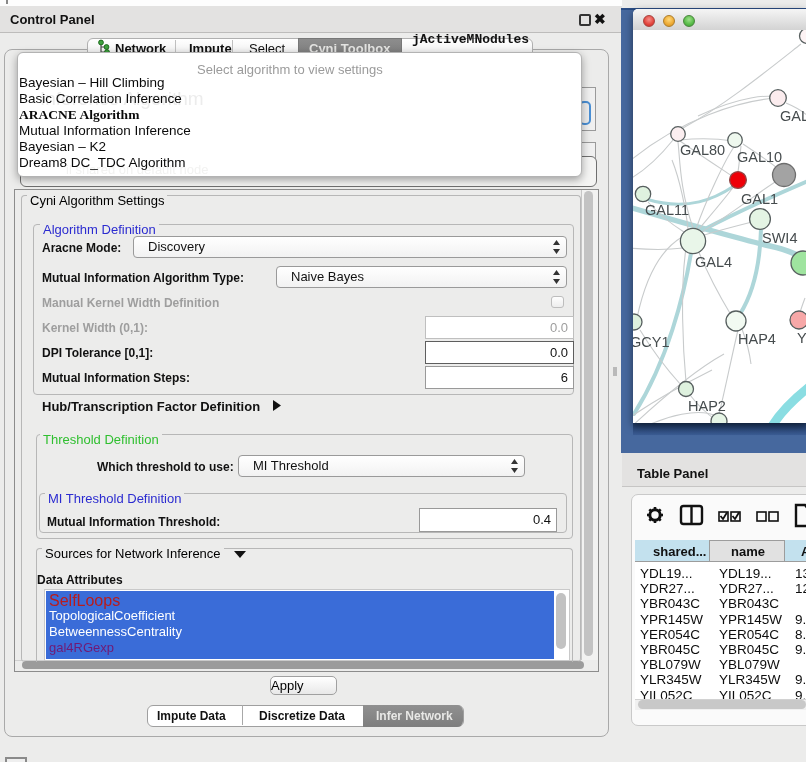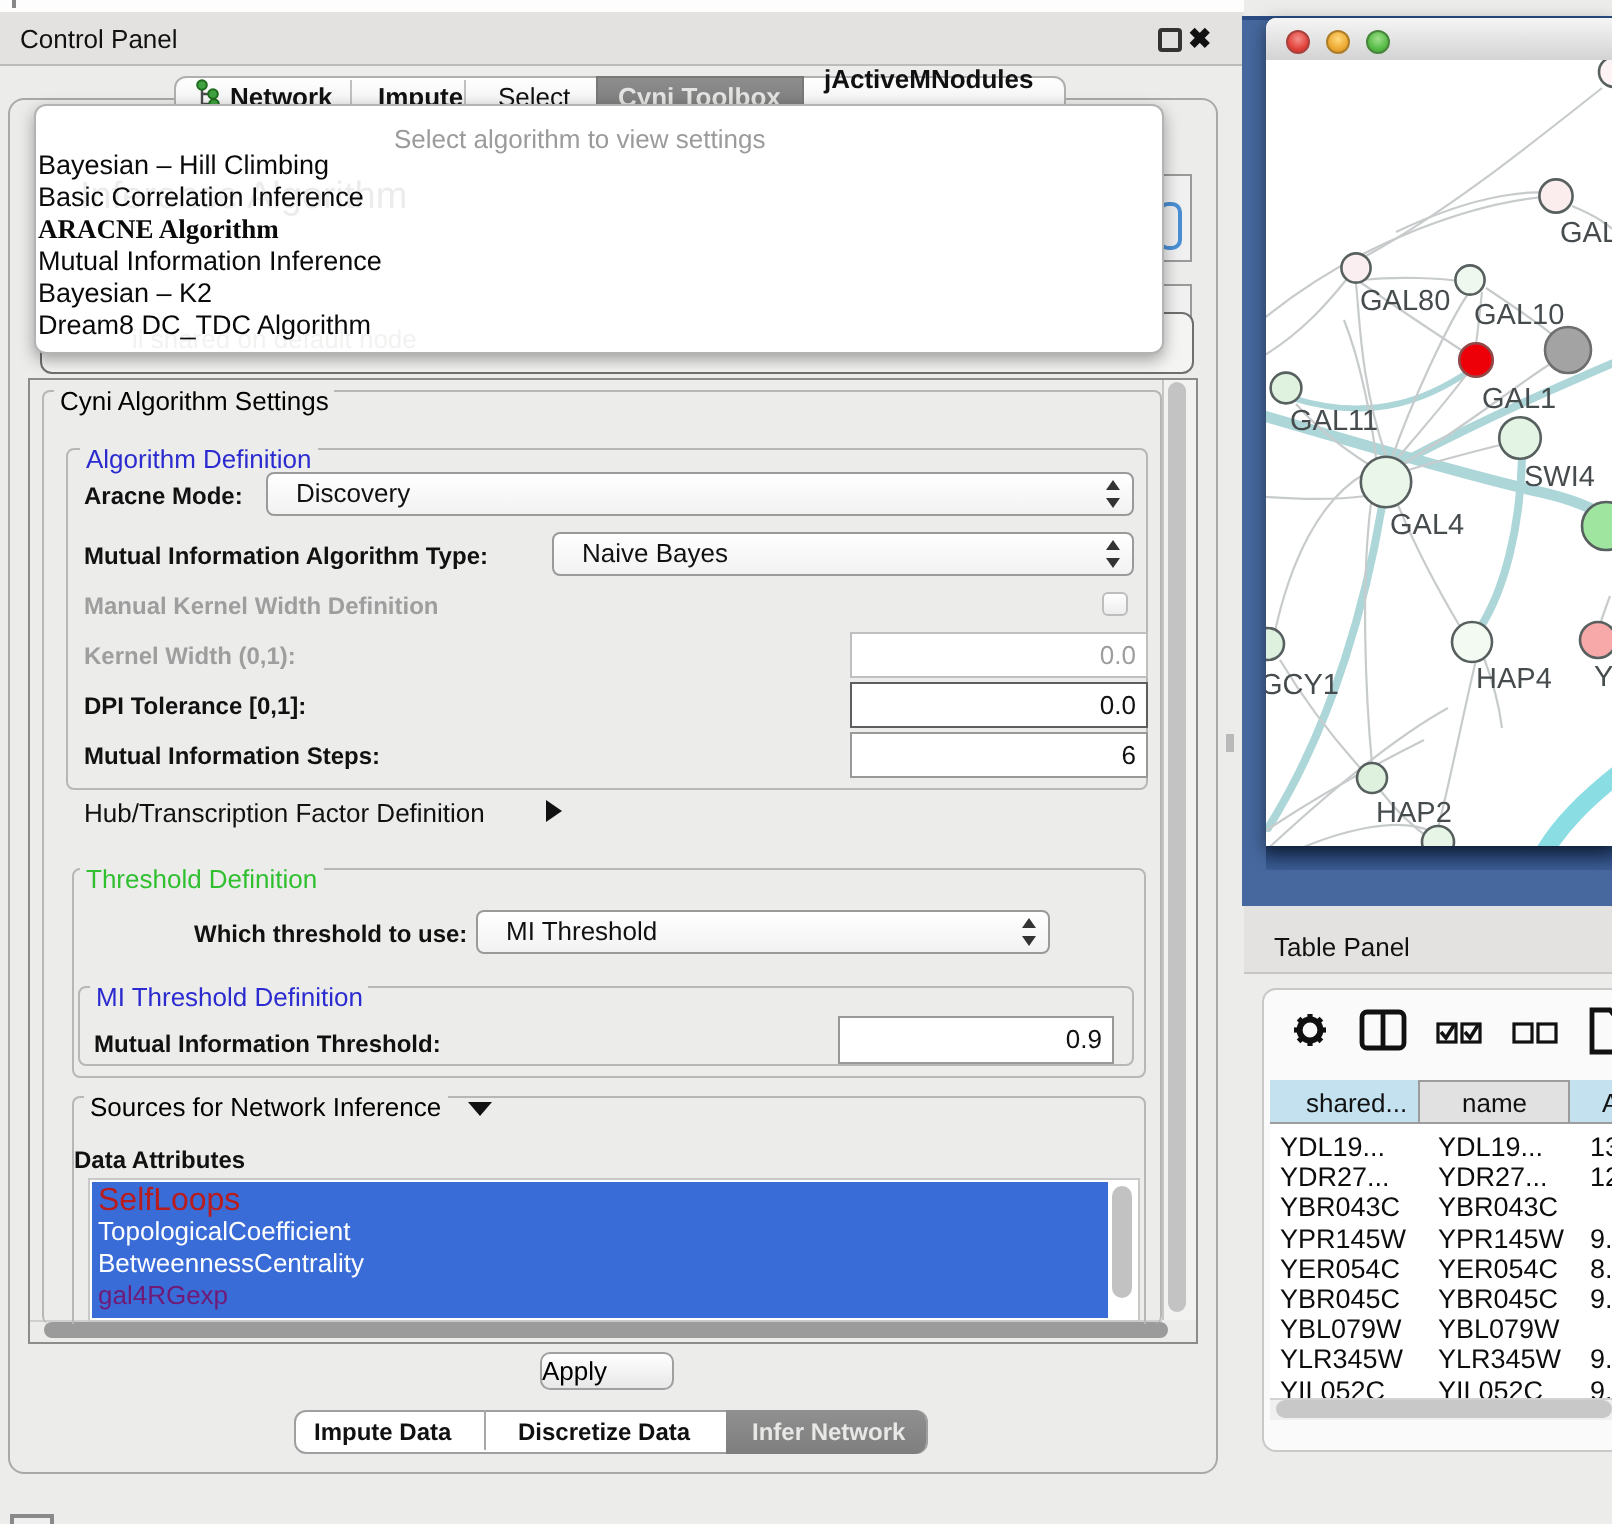--- a/index.html
+++ b/index.html
@@ -1,19 +1,19 @@
 <!DOCTYPE html>
 <html><head>
 <meta charset="utf-8">
 <style>
 html,body{margin:0;padding:0;}
 body{width:806px;height:762px;position:relative;overflow:hidden;background:#ececeb;
  font-family:"Liberation Sans",sans-serif;-webkit-font-smoothing:antialiased;}
 .abs{position:absolute;}
-.lbl{position:absolute;font-size:13px;color:#111;white-space:nowrap;}
+.lbl{position:absolute;font-size:13px;color:#111;white-space:nowrap;font-weight:bold;}
 .lbl.bold{font-size:12px;padding-top:1px;}
 .bold{font-weight:bold;}
 .gray{color:#9e9e9e;}
 .group{position:absolute;border:1px solid #b7b7b7;border-radius:4px;}
 .gtitle{position:absolute;top:-3px;font-size:13px;background:#ececeb;padding:0 3px;white-space:nowrap;}
 .field{position:absolute;background:#fff;border:1px solid #999;font-size:13px;text-align:right;padding:0 5px 0 0;line-height:21px;color:#111;}
 .combo{position:absolute;background:linear-gradient(#ffffff,#f2f2f2);border:1px solid #9a9a9a;border-radius:4px;font-size:13px;line-height:20px;color:#111;}
 .combo .ar{position:absolute;right:5px;top:2px;width:9px;height:16px;}
 </style>
 </head>
@@ -35,21 +35,21 @@
 <svg class="abs" style="left:96px;top:39px;" width="16" height="16" viewBox="0 0 16 16">
  <path d="M5 4 L5 13 L11 13 M5 8 L10 8" stroke="#4a4a4a" stroke-width="1.2" fill="none"></path>
  <circle cx="5" cy="3.5" r="2.4" fill="#3fa13f" stroke="#1d6b1d"></circle>
  <circle cx="10.5" cy="8" r="2.4" fill="#3fa13f" stroke="#1d6b1d"></circle>
  <circle cx="11" cy="13" r="2.4" fill="#3fa13f" stroke="#1d6b1d"></circle>
 </svg>
 <div class="lbl" style="left:115px;top:41px;font-weight:bold;">Network</div>
 <div class="lbl" style="left:189px;top:41px;font-weight:bold;">Impute</div>
 <div class="lbl" style="left:249px;top:41px;font-weight:normal;">Select</div>
 <div class="lbl" style="left:309px;top:41px;color:#e4e4e2;font-weight:bold;">Cyni Toolbox</div>
-<div class="lbl" style="left:412px;top:32px;font-weight:bold;">jActiveMNodules</div>
+<div class="lbl" style="left:412px;top:32px;font-weight:bold;font-family:Liberation Mono, monospace;">jActiveMNodules</div>
 
 <div class="abs" style="left:14px;top:189px;width:583px;height:481px;border:1px solid #8c8c8c;background:#ececeb;"></div>
 
 <div class="abs" style="left:581px;top:190px;width:16px;height:470px;background:#f2f2f1;border-left:1px solid #c6c6c6;"></div>
 <div class="abs" style="left:584px;top:191px;width:9px;height:465px;background:#c3c3c3;border-radius:5px;"></div>
 
 <div class="abs" style="left:15px;top:660px;width:566px;height:10px;background:#ececeb;border-top:1px solid #cfcfcf;"></div>
 <div class="abs" style="left:22px;top:661px;width:562px;height:8px;background:#9b9b9b;border-radius:4px;"></div>
 
 <div class="group" style="left:21px;top:195px;width:558px;height:466px;border-radius:4px;border-bottom:none;">
@@ -95,21 +95,21 @@
   <span style="position:absolute;left:14px;">MI Threshold</span>
   <svg class="ar" viewBox="0 0 9 16">
       <path d="M4.5 1 L8 6 L1 6 Z M4.5 15 L8 10 L1 10 Z" fill="#333"></path>
     </svg>
 </div>
 
 <div class="group" style="left:39px;top:493px;width:526px;height:38px;">
   <div class="gtitle" style="left:5px;color:#2b2bd0;">MI Threshold Definition</div>
 </div>
 <div class="lbl bold" style="left:47px;top:514px;">Mutual Information Threshold:</div>
-<div class="field" style="left:419px;top:508px;width:131px;height:22px;">0.9</div>
+<div class="field" style="left:419px;top:508px;width:131px;height:22px;">0.4</div>
 
 <div class="group" style="left:36px;top:548px;width:535px;height:113px;border-bottom:none;border-radius:4px 4px 0 0;">
   <div class="gtitle" style="left:5px;">Sources for Network Inference</div>
 </div>
 <svg class="abs" style="left:233px;top:549px;" width="14" height="10" viewBox="0 0 14 10">
     <path d="M1 2 L13 2 L7 9 Z" fill="#111"></path>
   </svg>
 <div class="lbl bold" style="left:37px;top:572px;">Data Attributes</div>
 <div class="abs" style="left:44px;top:589px;width:524px;height:70px;background:#fff;border:1px solid #c9c9c9;">
   <div class="abs" style="left:1px;top:1px;width:508px;height:68px;background:#3a6cd8;"></div>

